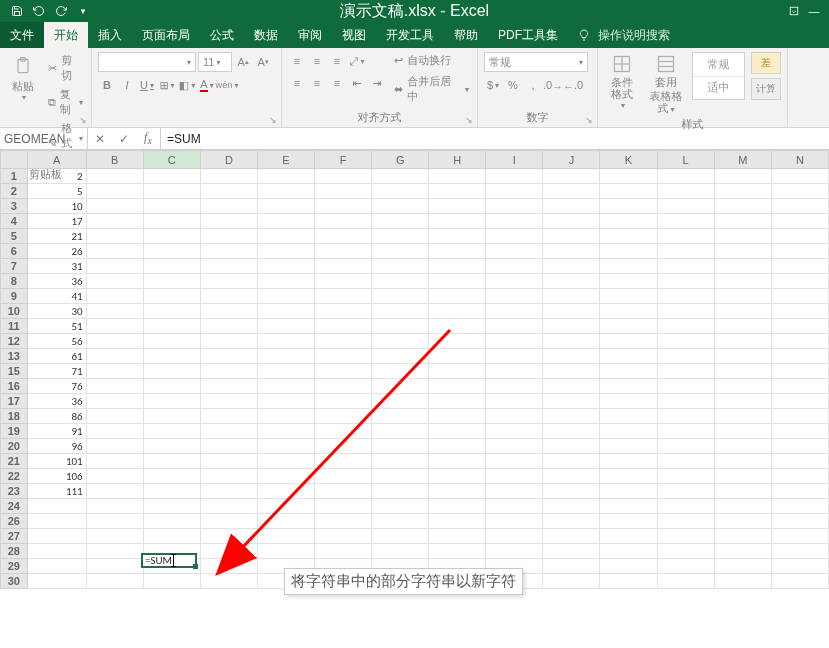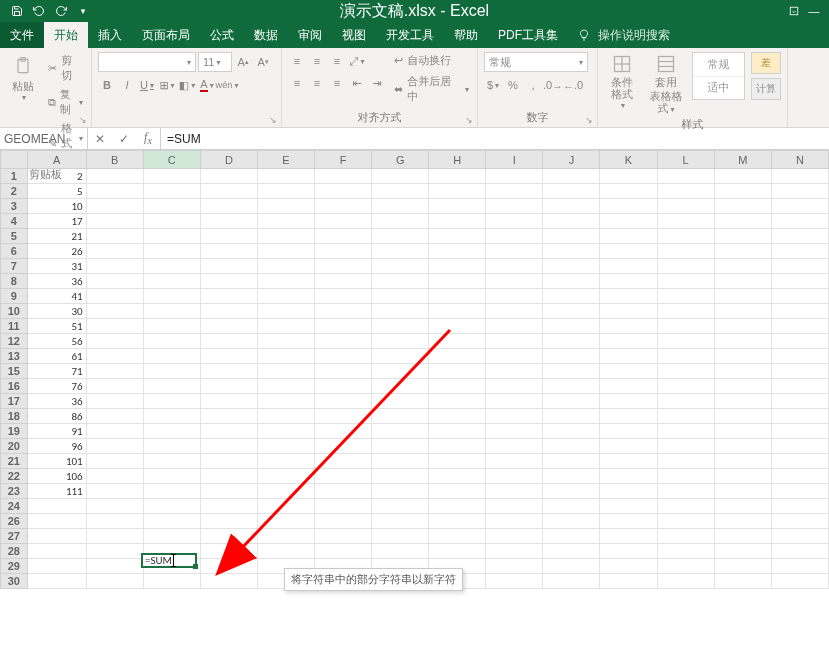--- a/index.html
+++ b/index.html
@@ -141,21 +141,21 @@
   .caret::before { top: -1px; }
   .caret::after { bottom: -1px; }
   .fill-handle { position: absolute; right: -3px; bottom: -3px; width: 5px; height: 5px; background: #1e7145; }
 
   
   .fn-tooltip {
     position: absolute;
     background: #fff;
     border: 1px solid #c8c8c8;
     box-shadow: 2px 2px 4px rgba(0,0,0,0.15);
-    font-size: 11px;
+    font-size: 15px;
     color: #555;
     padding: 3px 6px;
   }
 
   
   .arrow-svg { position: absolute; pointer-events: none; }
 
   .dd-caret { font-size: 8px; color: #888; margin-left: 2px; }
 </style>
 </head>

